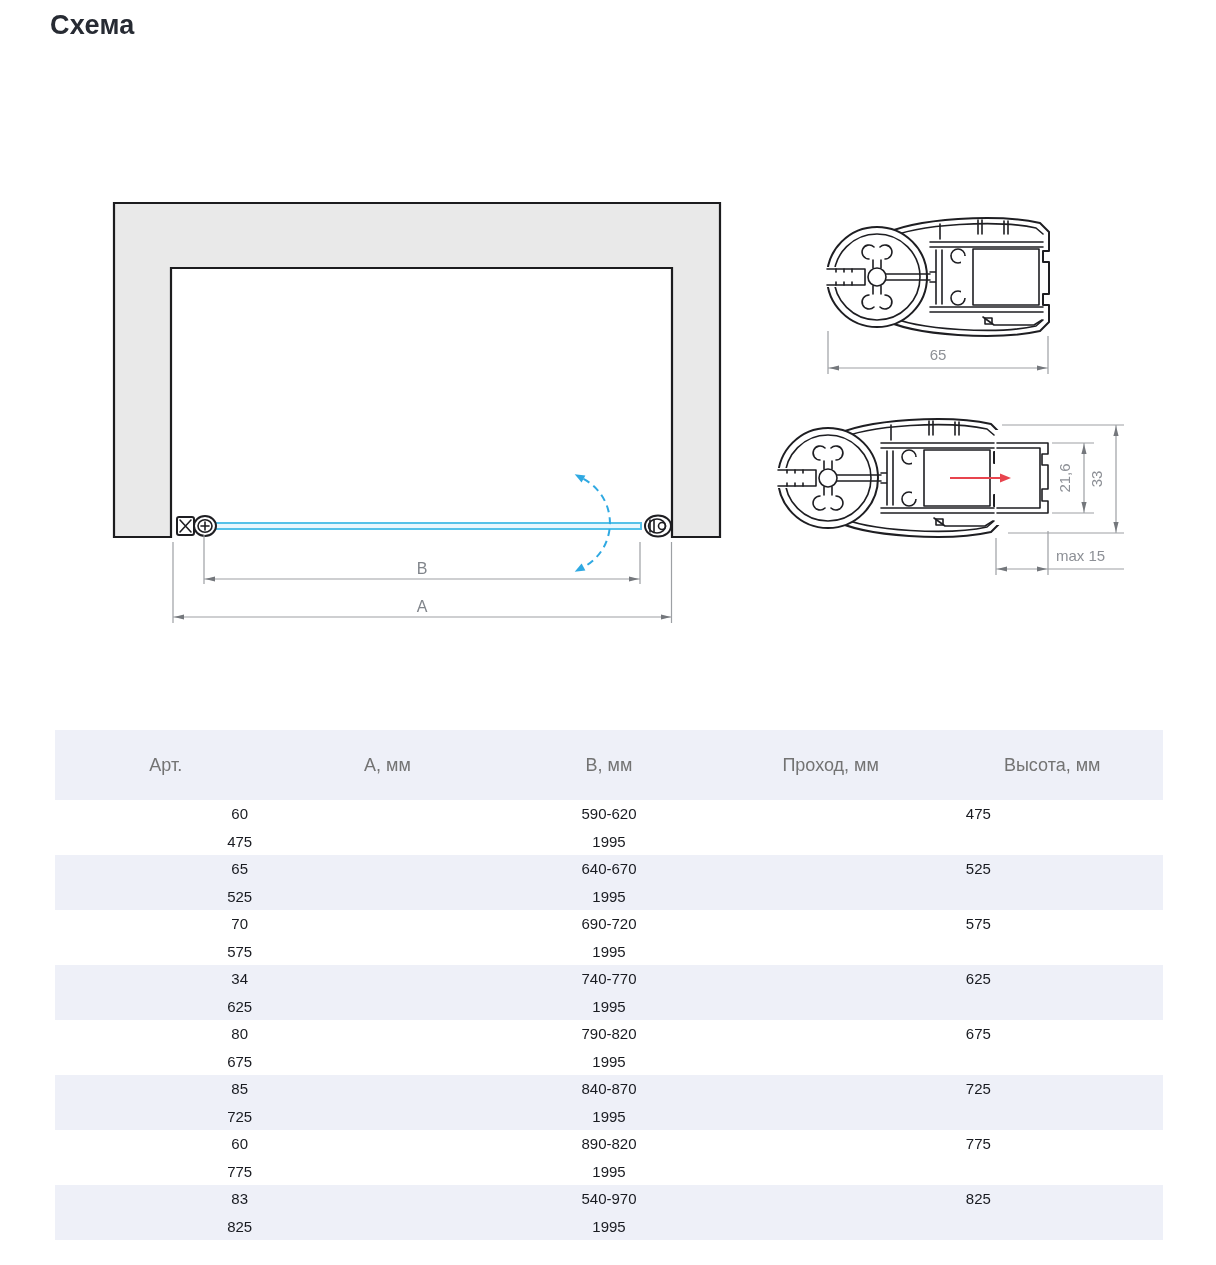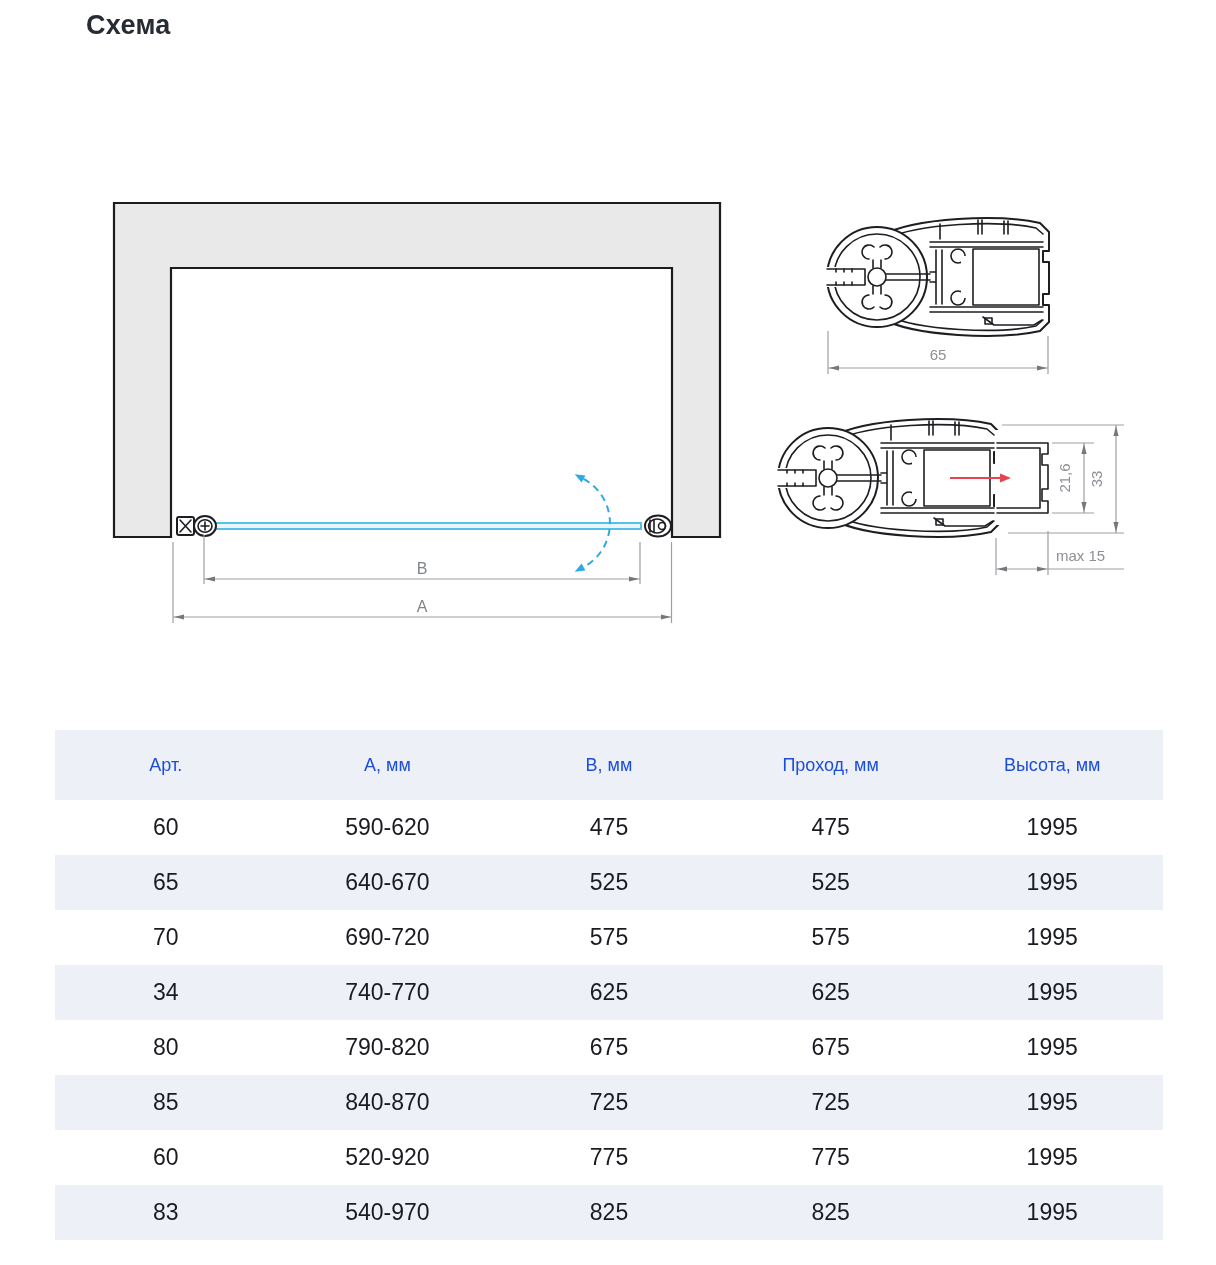--- a/index.html
+++ b/index.html
@@ -1,35 +1,35 @@
 <!DOCTYPE html>
 <html><head>
 <meta charset="utf-8">
 <style>
   html,body{margin:0;padding:0;background:#fff;}
   #page{position:relative;width:1216px;height:1265px;background:#fff;overflow:hidden;
         font-family:"Liberation Sans",sans-serif;color:#17191f;}
   .title{position:absolute;left:50px;top:10px;font-size:27px;font-weight:700;
-         letter-spacing:.3px;color:#272b33;margin-left:36px;}
+         letter-spacing:.3px;color:#272b33;}
   svg.diagram{position:absolute;left:0;top:190px;}
 
   
   .ink{stroke:#1e1e22;fill:none;stroke-width:1.6;stroke-linejoin:round;stroke-linecap:round;}
   .ink-bold{stroke:#1e1e22;fill:#ffffff;stroke-width:2;stroke-linejoin:round;}
   .dim{stroke:#9da0a4;stroke-width:1.2;fill:none;}
   .dim-arrow{fill:#74777c;stroke:none;}
   .dim-label{fill:#81858b;font-size:16px;font-family:"Liberation Sans",sans-serif;}
   .dim-label-s{fill:#8d9096;font-size:15px;font-family:"Liberation Sans",sans-serif;}
 
   
   .table{position:absolute;left:55px;top:730px;width:1108px;}
   .thead{display:grid;grid-template-columns:repeat(5,1fr);height:70px;align-items:center;
-         background:#eef0f8;font-size:18px;font-weight:500;color:#1d4ed8;}
-  .trow{display:grid;grid-template-columns:repeat(5,1fr);height:55px;align-items:center;
-        font-size:23px;color:#191b21;background:#fff;}
+         background:#eef0f8;font-size:18px;font-weight:500;color:#737373;}
+  .trow{display:grid;grid-template-columns:repeat(3,1fr);height:55px;align-items:center;
+        font-size:15px;color:#191b21;background:#fff;}
   .trow.alt{background:#eef0f8;}
   .cell{text-align:center;}
 </style>
 </head>
 <body>
 
 <div id="page">
 
   <div class="title">Схема</div>
 
@@ -203,21 +203,21 @@
         </div>
         <div class="trow alt">
           <div class="cell">85</div>
           <div class="cell">840-870</div>
           <div class="cell">725</div>
           <div class="cell">725</div>
           <div class="cell">1995</div>
         </div>
         <div class="trow">
           <div class="cell">60</div>
-          <div class="cell">520-920</div>
+          <div class="cell">890-820</div>
           <div class="cell">775</div>
           <div class="cell">775</div>
           <div class="cell">1995</div>
         </div>
         <div class="trow alt">
           <div class="cell">83</div>
           <div class="cell">540-970</div>
           <div class="cell">825</div>
           <div class="cell">825</div>
           <div class="cell">1995</div>

